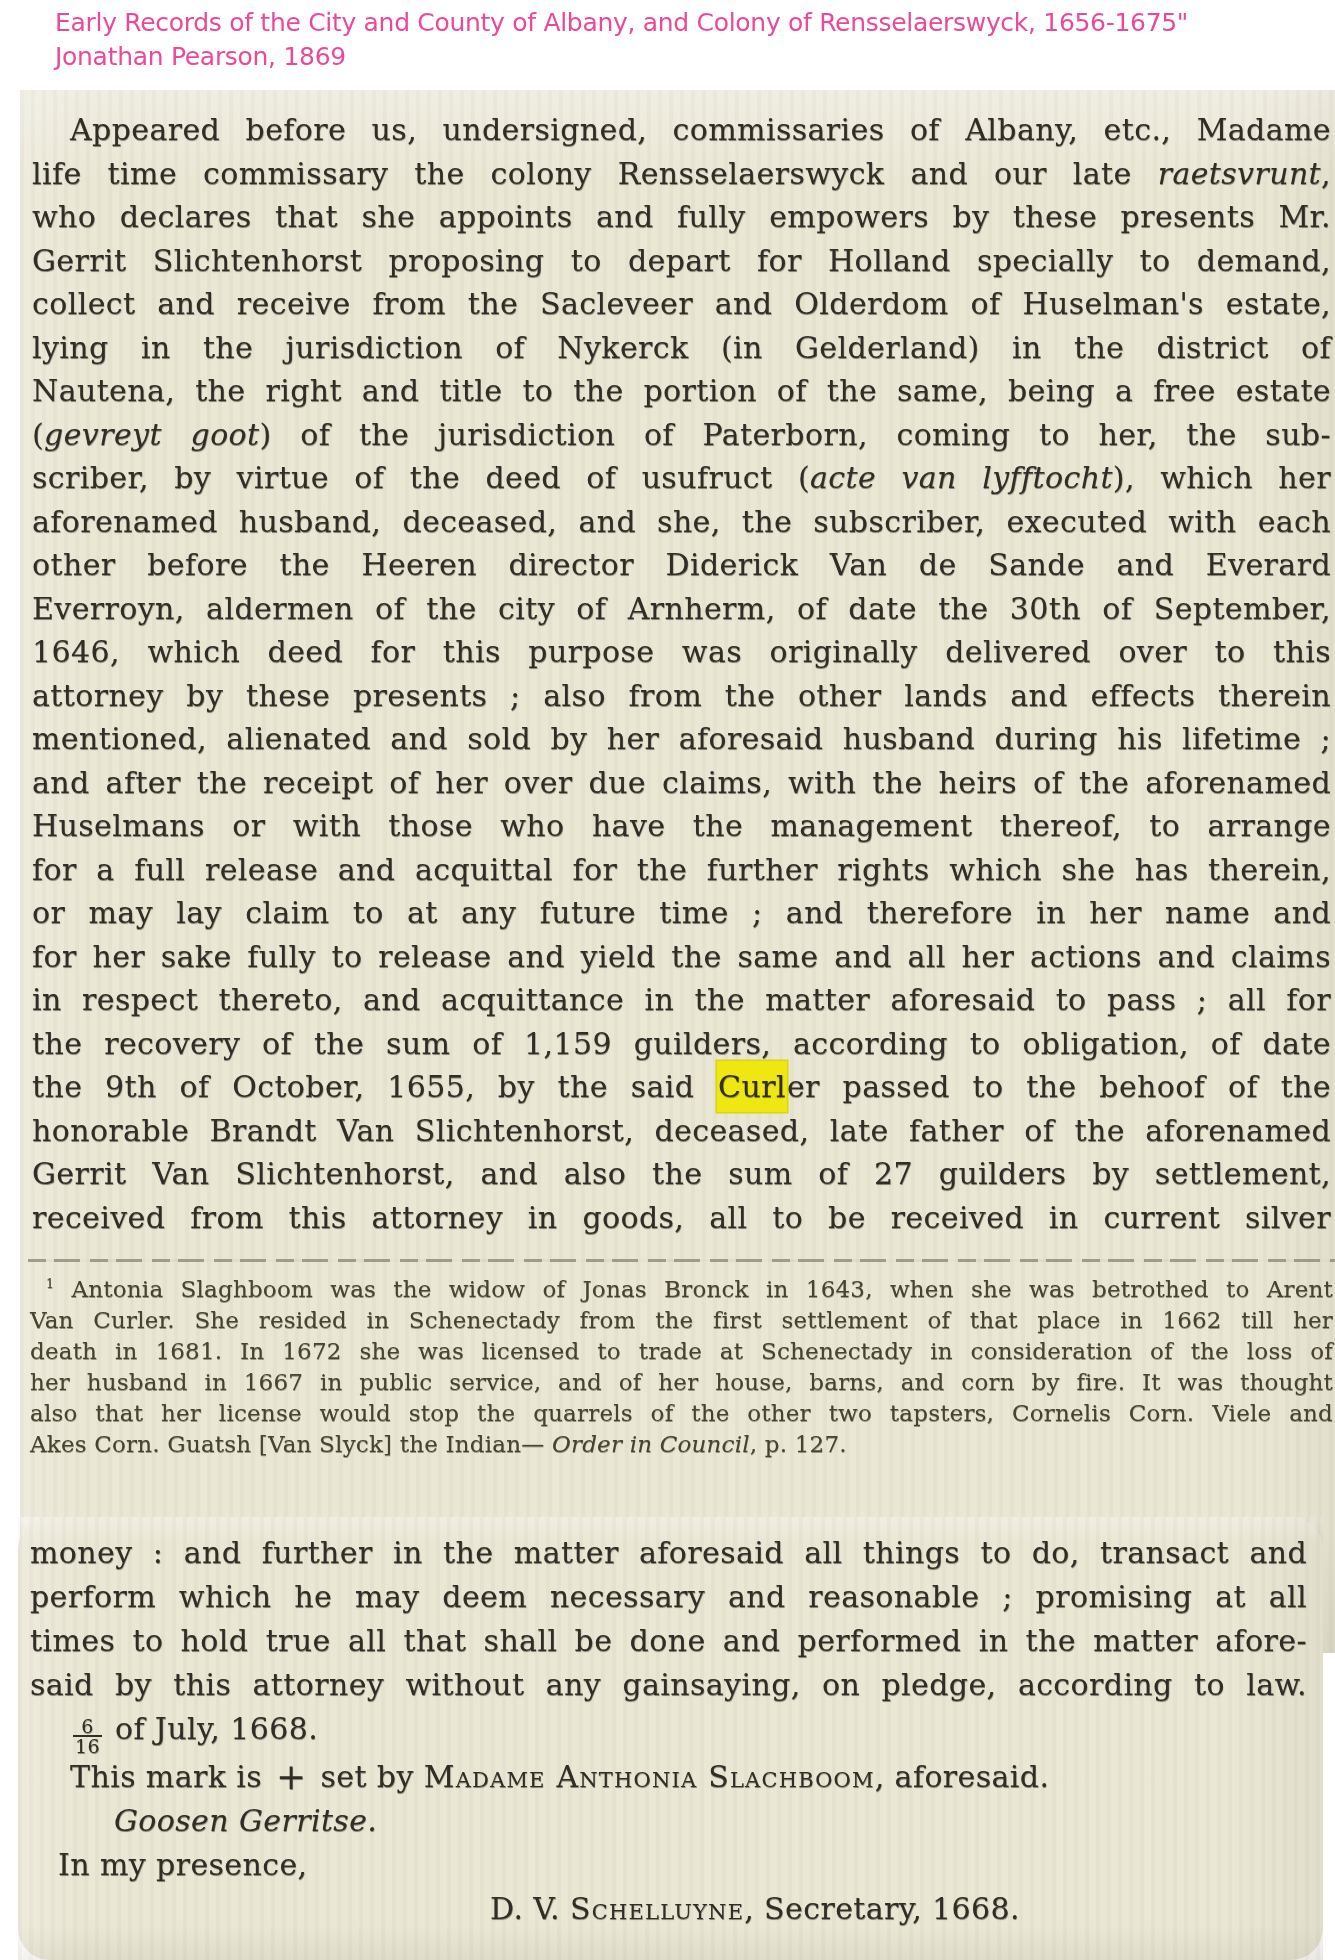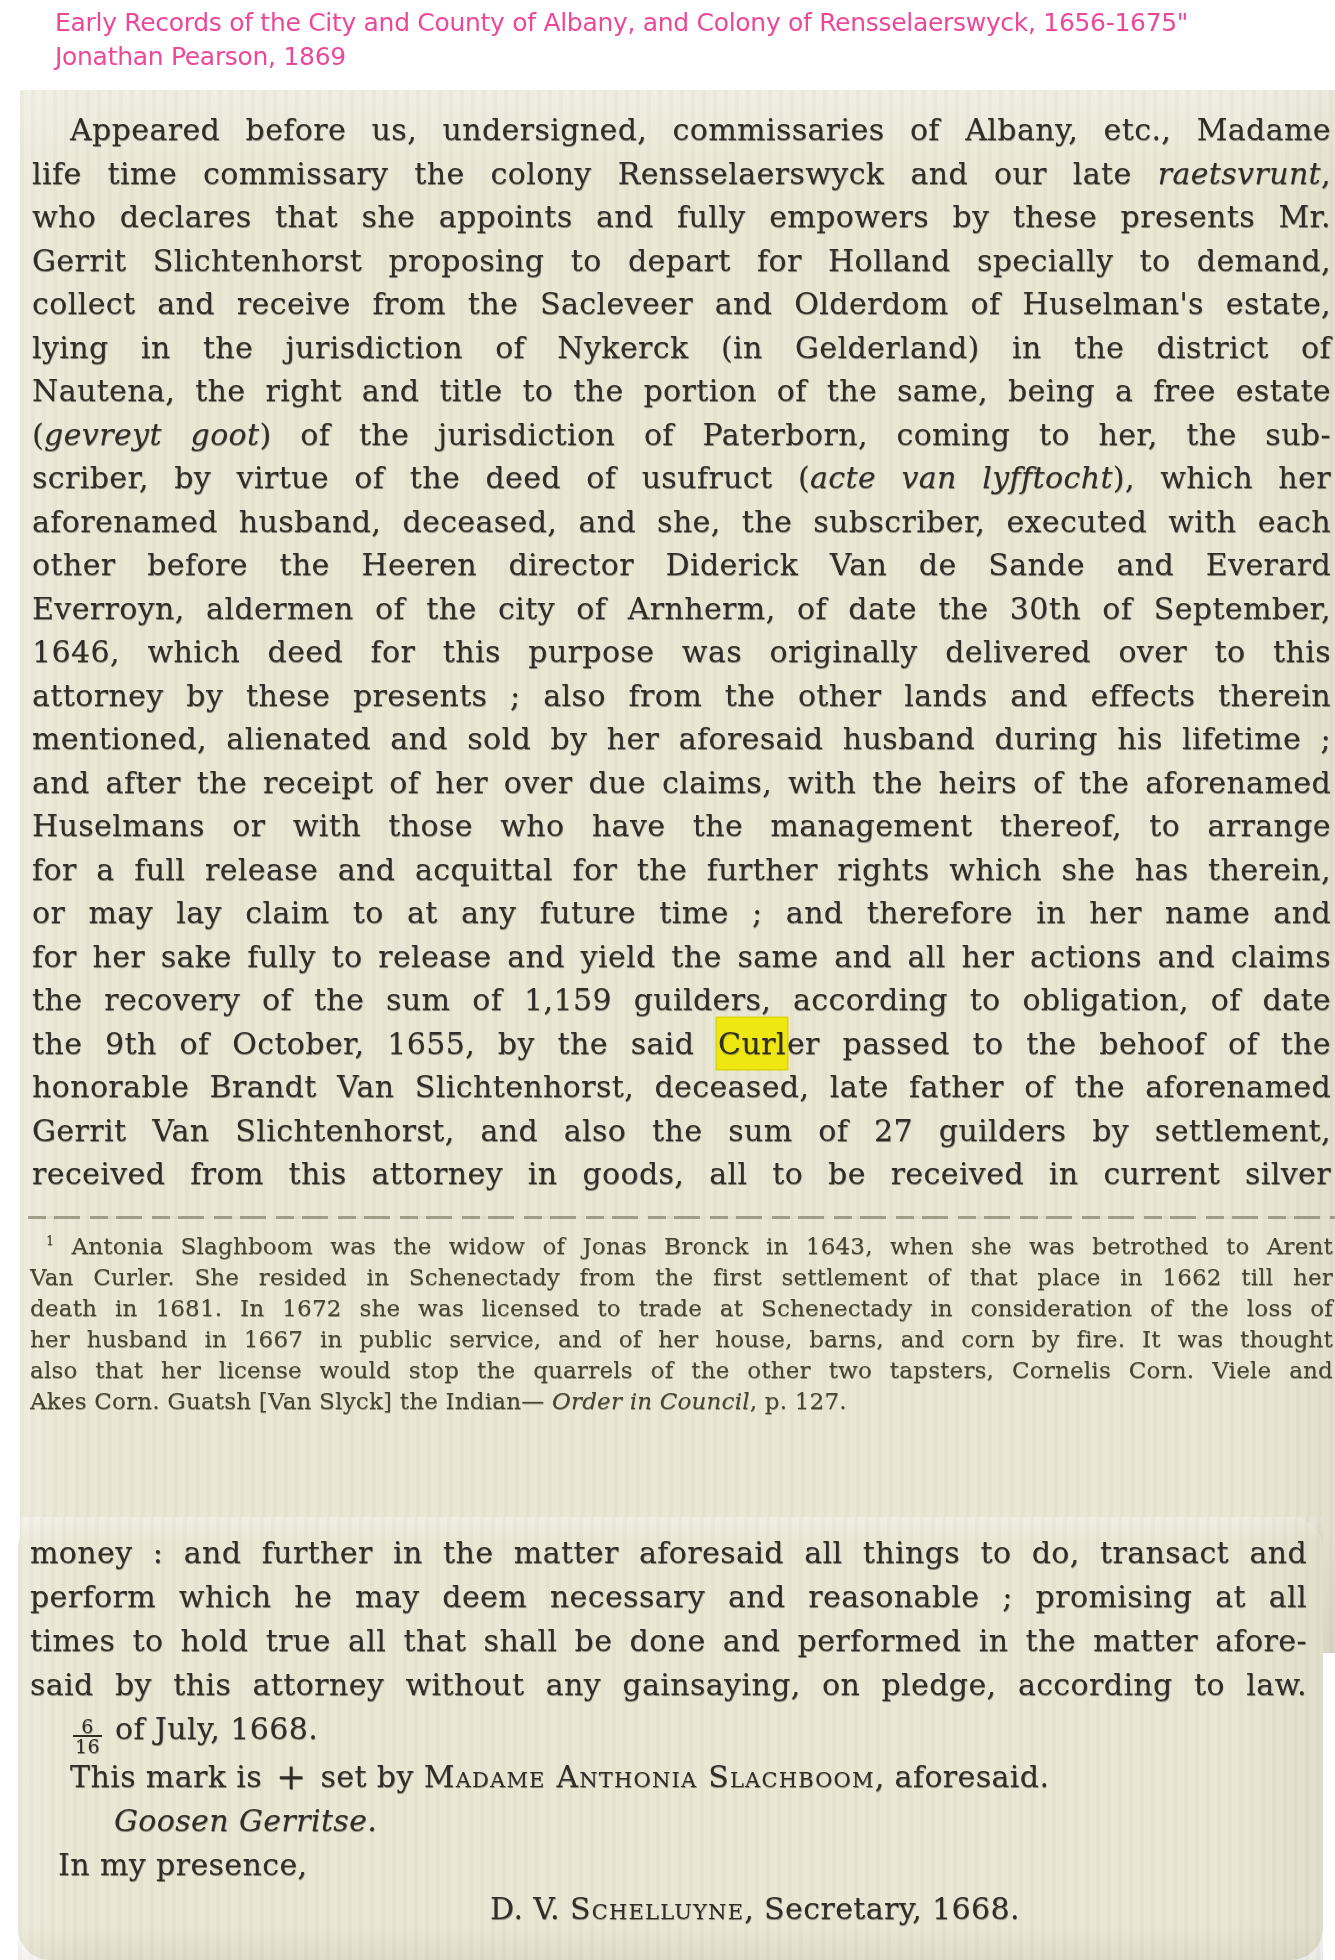--- a/index.html
+++ b/index.html
@@ -109,20 +109,21 @@
         <div class="line"><span>other before the Heeren director Diderick Van de Sande and Everard</span></div>
         <div class="line"><span>Everroyn, aldermen of the city of Arnherm, of date the 30th of September,</span></div>
         <div class="line"><span>1646, which deed for this purpose was originally delivered over to this</span></div>
         <div class="line"><span>attorney by these presents ; also from the other lands and effects therein</span></div>
         <div class="line"><span>mentioned, alienated and sold by her aforesaid husband during his lifetime ;</span></div>
         <div class="line"><span>and after the receipt of her over due claims, with the heirs of the aforenamed</span></div>
         <div class="line"><span>Huselmans or with those who have the management thereof, to arrange</span></div>
         <div class="line"><span>for a full release and acquittal for the further rights which she has therein,</span></div>
         <div class="line"><span>or may lay claim to at any future time ; and therefore in her name and</span></div>
         <div class="line"><span>for her sake fully to release and yield the same and all her actions and claims</span></div>
+        <div class="line"><span>in respect thereto, and acquittance in the matter aforesaid to pass ; all for</span></div>
         <div class="line"><span>the recovery of the sum of 1,159 guilders, according to obligation, of date</span></div>
         <div class="line"><span>the 9th of October, 1655, by the said </span><span class="sg-hl">Curl</span><span>er passed to the behoof of the</span></div>
         <div class="line"><span>honorable Brandt Van Slichtenhorst, deceased, late father of the aforenamed</span></div>
         <div class="line"><span>Gerrit Van Slichtenhorst, and also the sum of 27 guilders by settlement,</span></div>
         <div class="line"><span>received from this attorney in goods, all to be received in current silver</span></div>
       </div>
     <div class="rule"></div>
     <div class="footnote">
         <div class="line find"><sup>1</sup><span> Antonia Slaghboom was the widow of Jonas Bronck in 1643, when she was betrothed to Arent</span></div>
         <div class="line"><span>Van Curler.  She resided in Schenectady from the first settlement of that place in 1662 till her</span></div>

